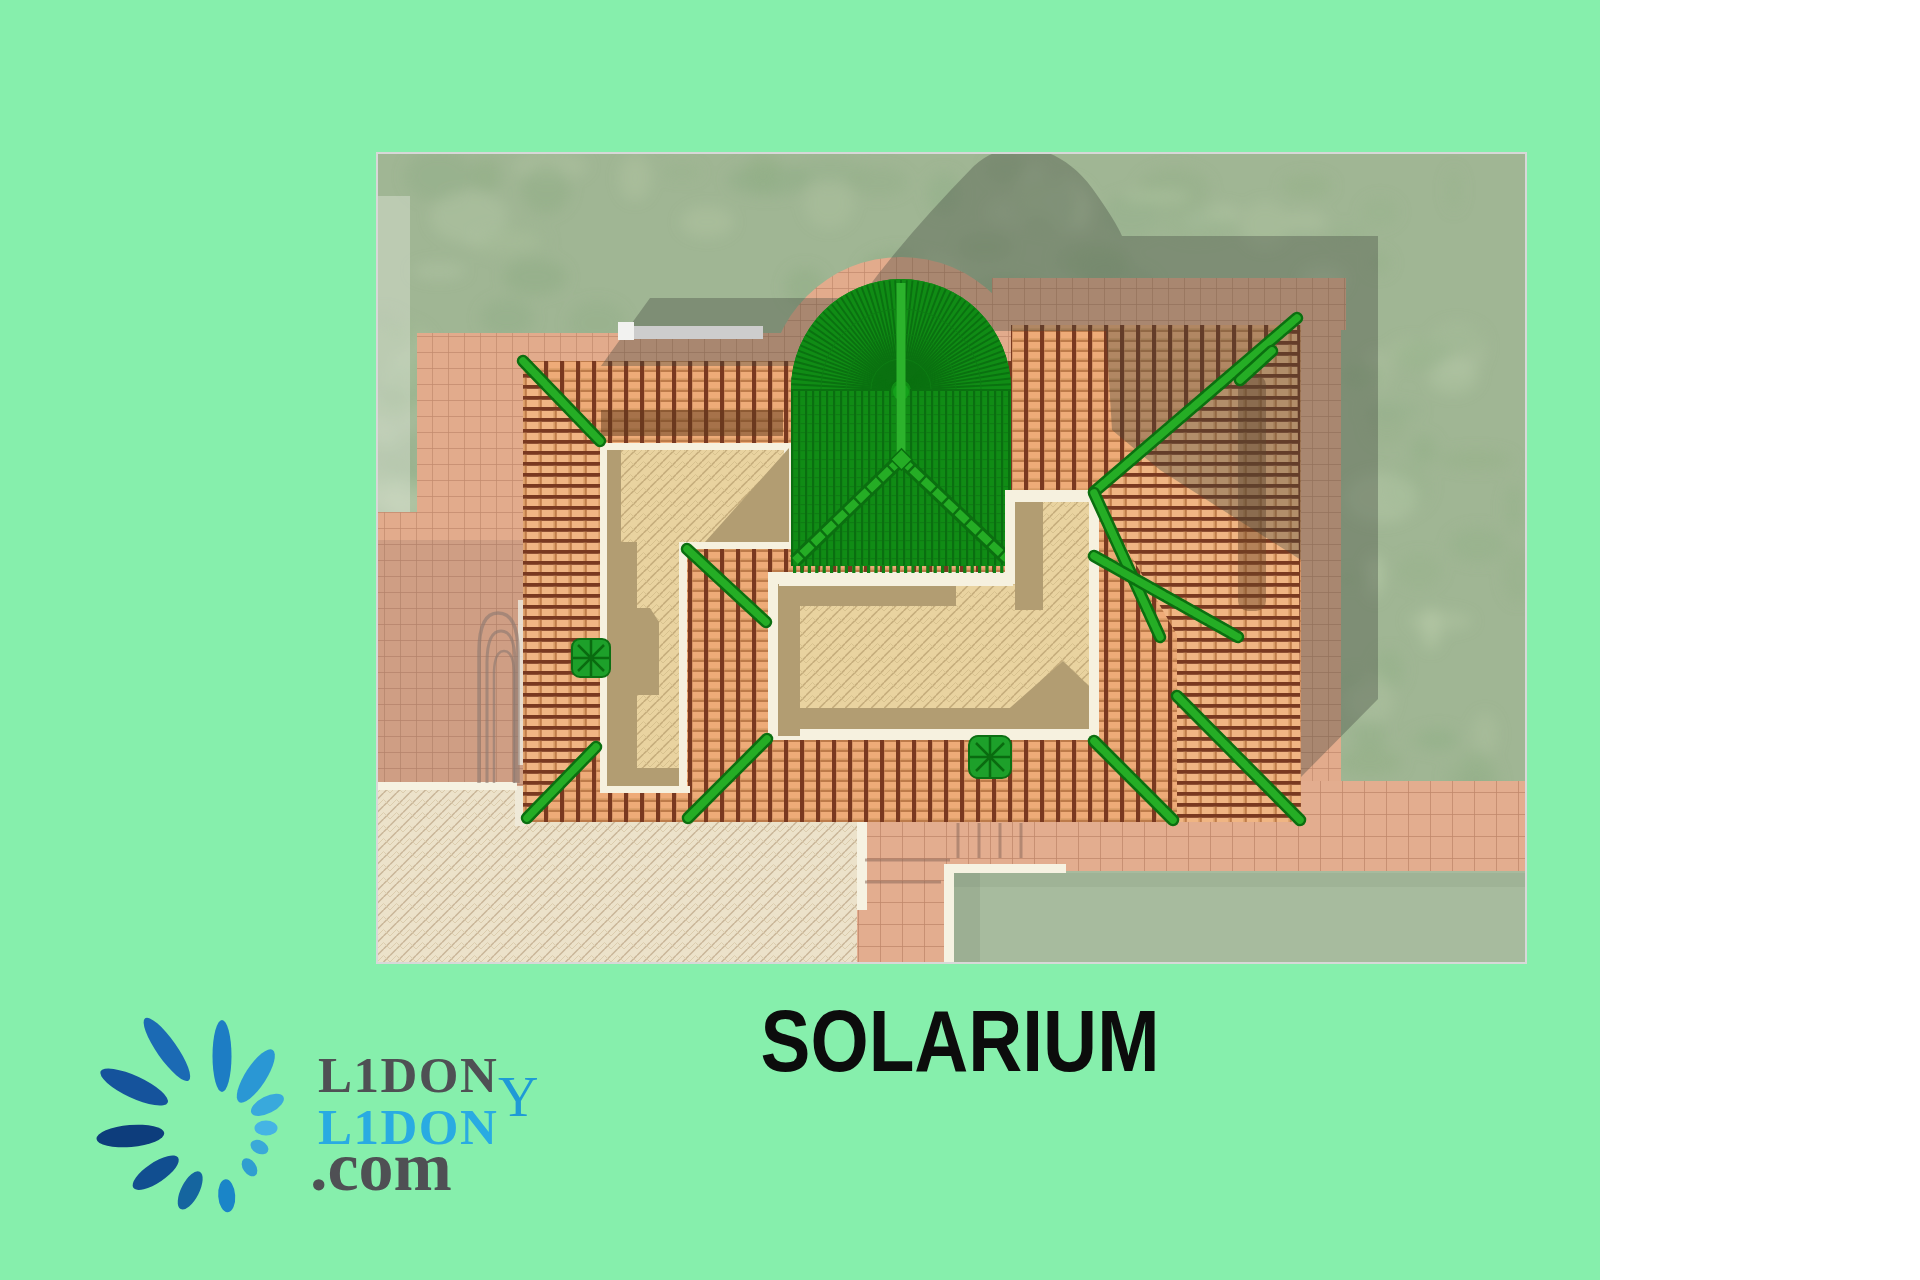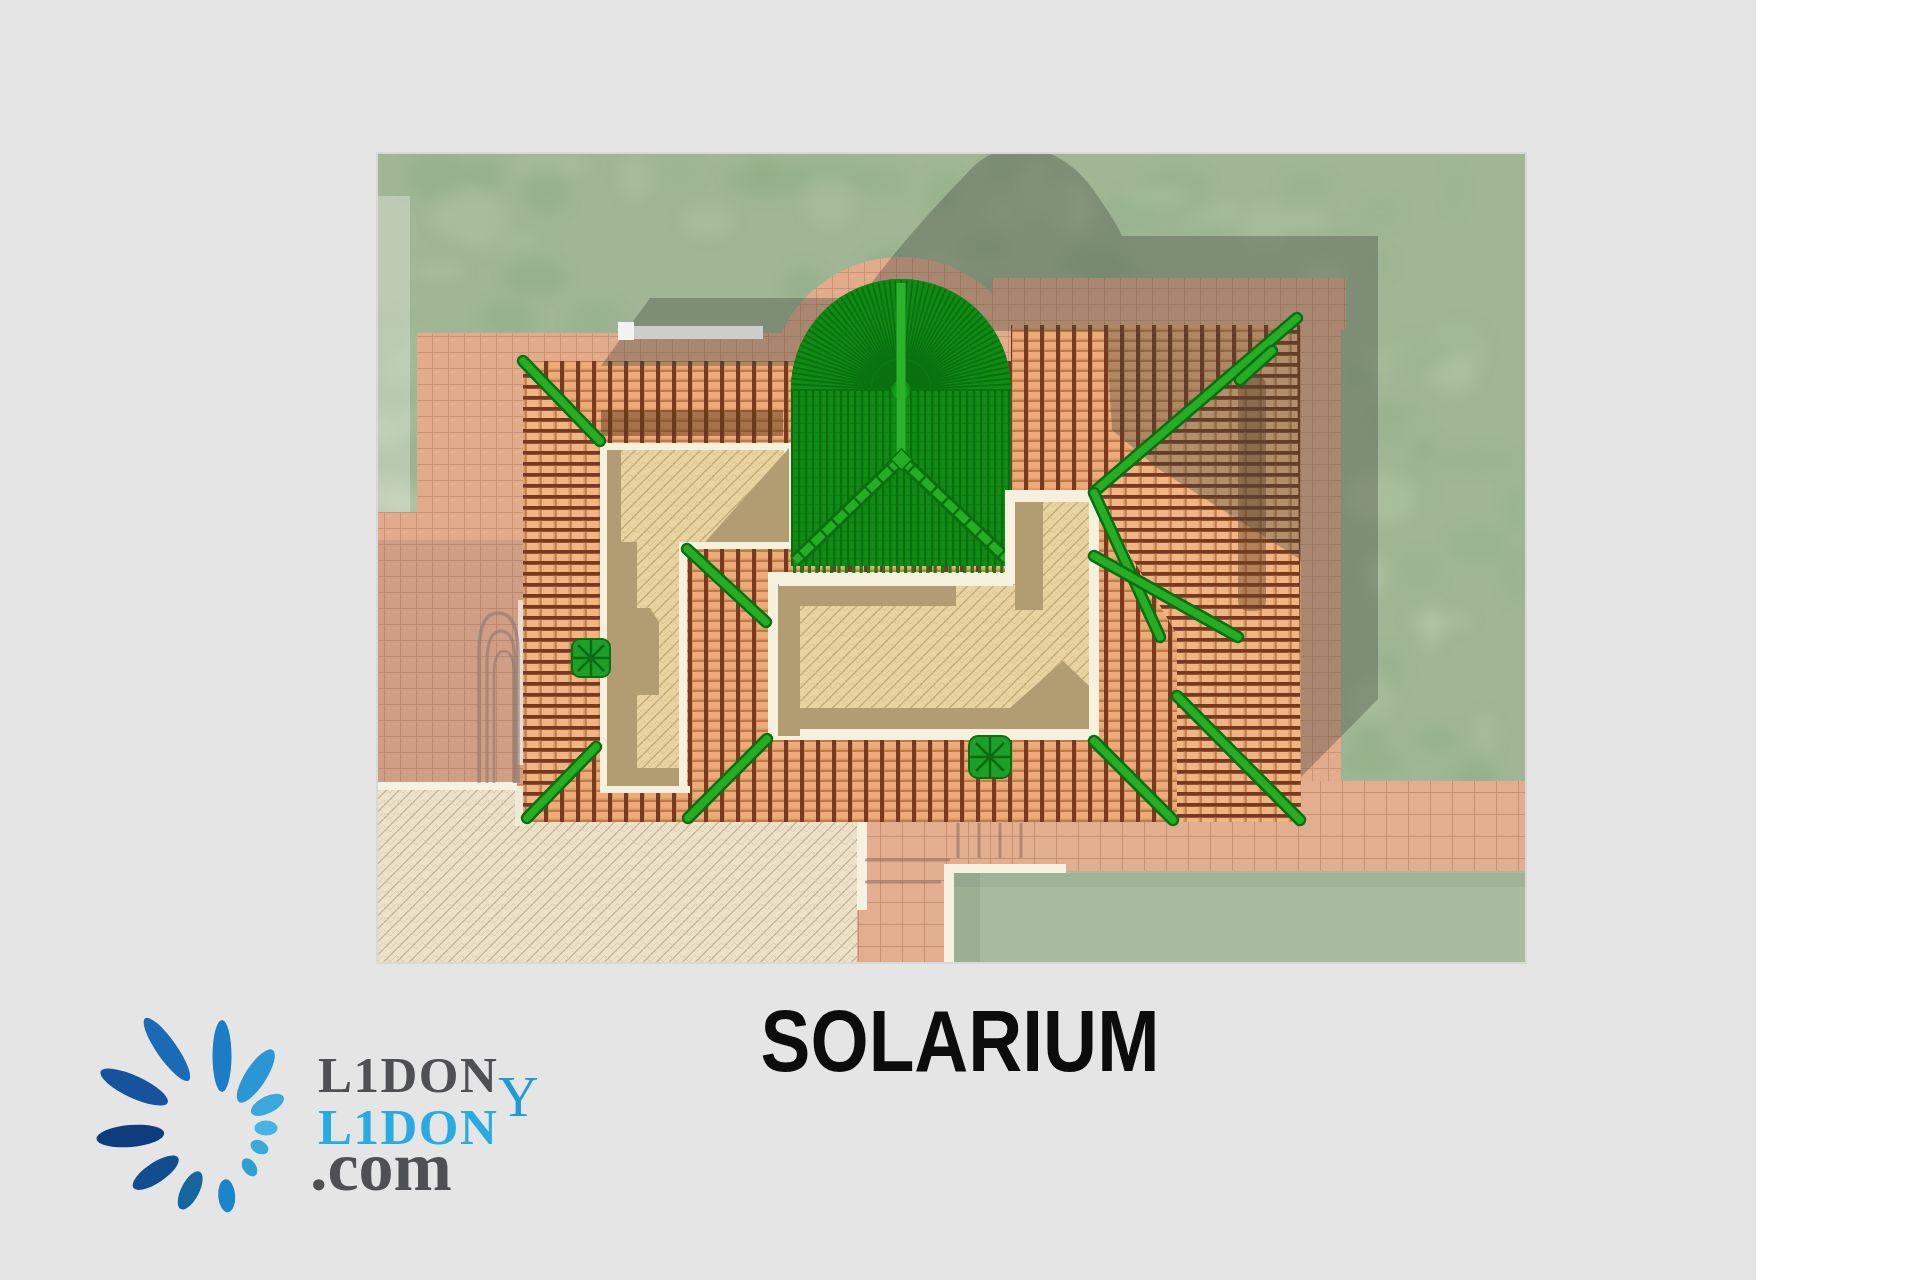--- a/index.html
+++ b/index.html
@@ -1,16 +1,16 @@
 <!DOCTYPE html>
 <html><head>
 <meta charset="utf-8">
 <style>
   html,body{margin:0;padding:0;background:#ffffff;}
-  .page{position:relative;width:1756px;height:1280px;background:#e5e5e5;overflow:hidden;font-family:"Liberation Sans",sans-serif;}
+  .page{position:relative;width:1600px;height:1280px;background:#86efac;overflow:hidden;font-family:"Liberation Sans",sans-serif;}
 </style>
 </head>
 <body>
 <div class="page">
 <svg width="1920" height="1280" viewBox="0 0 1920 1280">
 <defs>
   <pattern id="pgrid" width="16" height="16" patternUnits="userSpaceOnUse">
     <rect width="16" height="16" fill="#e2ab8c"></rect>
     <path d="M0,0 H16 M0,0 V16" stroke="#c28a6d" stroke-width="1.4" fill="none"></path>
   </pattern>

